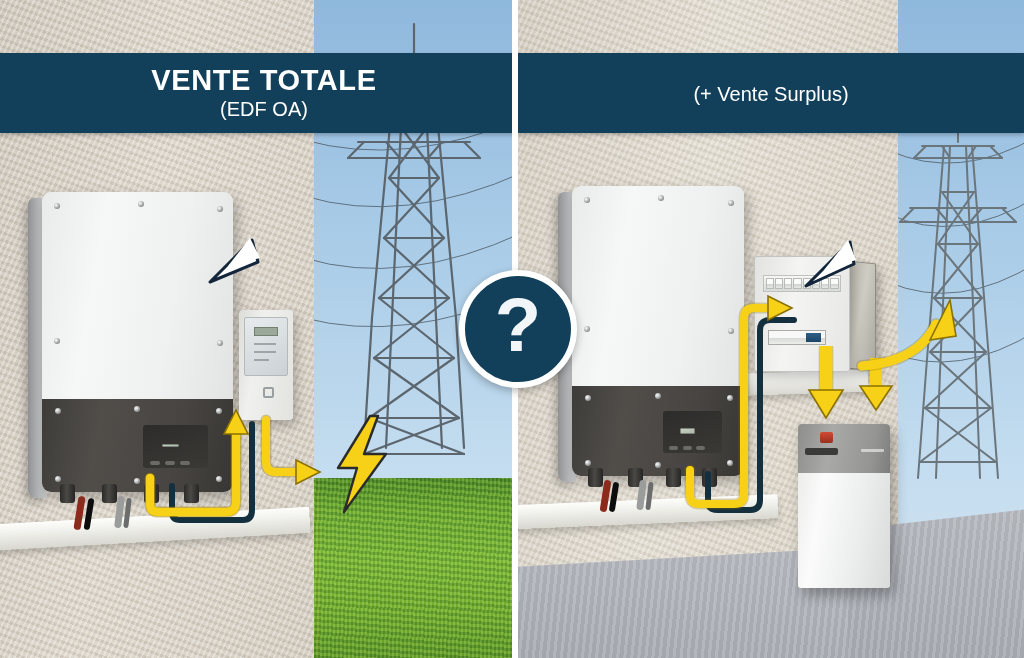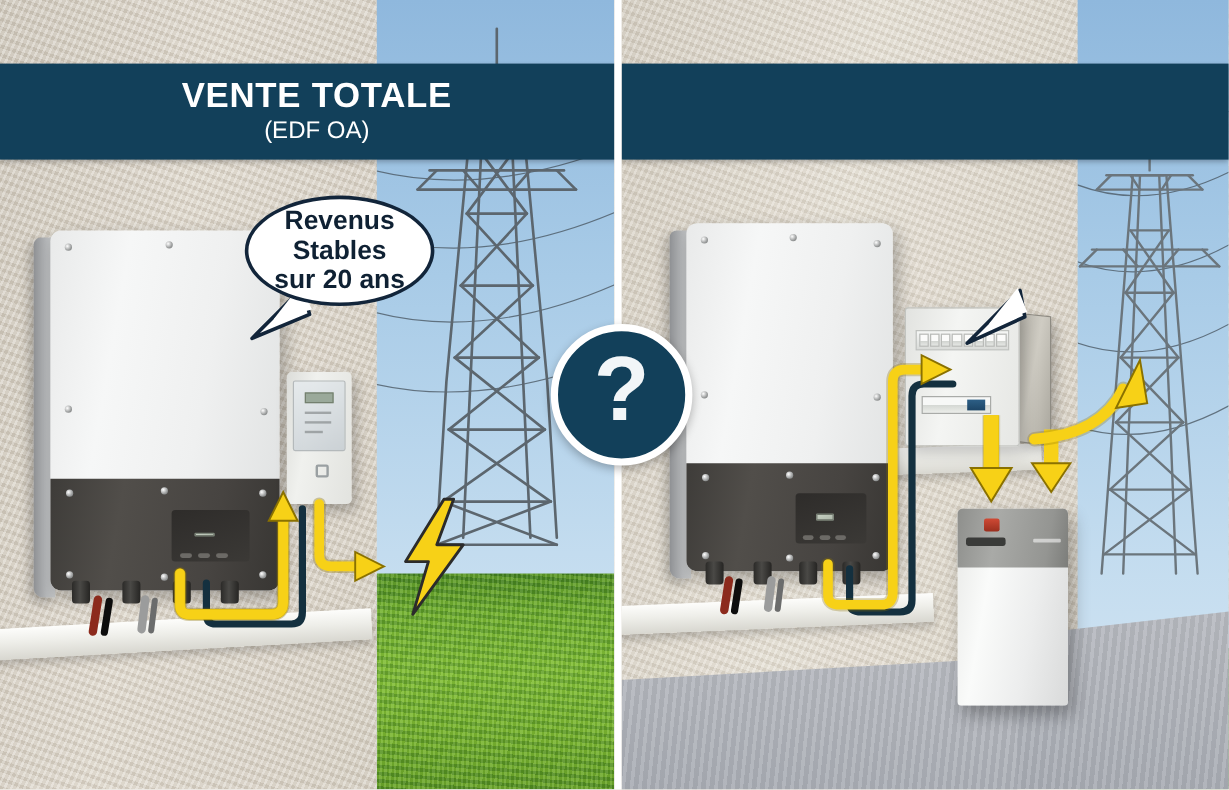--- a/index.html
+++ b/index.html
@@ -427,27 +427,20 @@
         <polygon points="40,2 8,54 27,54 14,98 56,40 34,40 48,2" fill="#f7d117" stroke="#2b2b2b" stroke-width="2.4" stroke-linejoin="round"></polygon>
       </svg>
     </div>
 
     <div class="bubble-tail" style="left:206px; top:236px;">
       <svg width="56" height="50" viewBox="0 0 56 50">
         <path d="M46,4 L52,26 L4,46 Z" fill="#ffffff" stroke="#12253a" stroke-width="3" stroke-linejoin="round"></path>
         <path d="M44,2 L54,22 L22,30 Z" fill="#ffffff" stroke="none"></path>
       </svg>
     </div>
-    <div class="bubble bubble-left">
-      <div>
-        <div>Revenus</div>
-        <div>Stables</div>
-        <div>sur 20 ans</div>
-      </div>
-    </div>
 
     <div class="header-band header-left">
       <div class="header-title">VENTE TOTALE</div>
       <div class="header-sub">(EDF OA)</div>
     </div>
   </div>
 
   <div class="panel panel-right">
 
     <div class="wall wall-right"></div>
@@ -603,20 +596,21 @@
     <div class="bubble-tail" style="left:282px; top:238px;">
       <svg width="58" height="52" viewBox="0 0 58 52">
         <path d="M50,4 L54,26 L6,48 Z" fill="#ffffff" stroke="#12253a" stroke-width="3" stroke-linejoin="round"></path>
         <path d="M48,2 L56,22 L24,32 Z" fill="#ffffff" stroke="none"></path>
       </svg>
     </div>
 
   </div>
 
   <div class="header-band header-right">
+    <div class="header-sub">(+ Vente Surplus)</div>
   </div>
 
   <div class="divider"></div>
 
   <div class="q-badge">
     <span>?</span>
   </div>
 
 </div>
 

